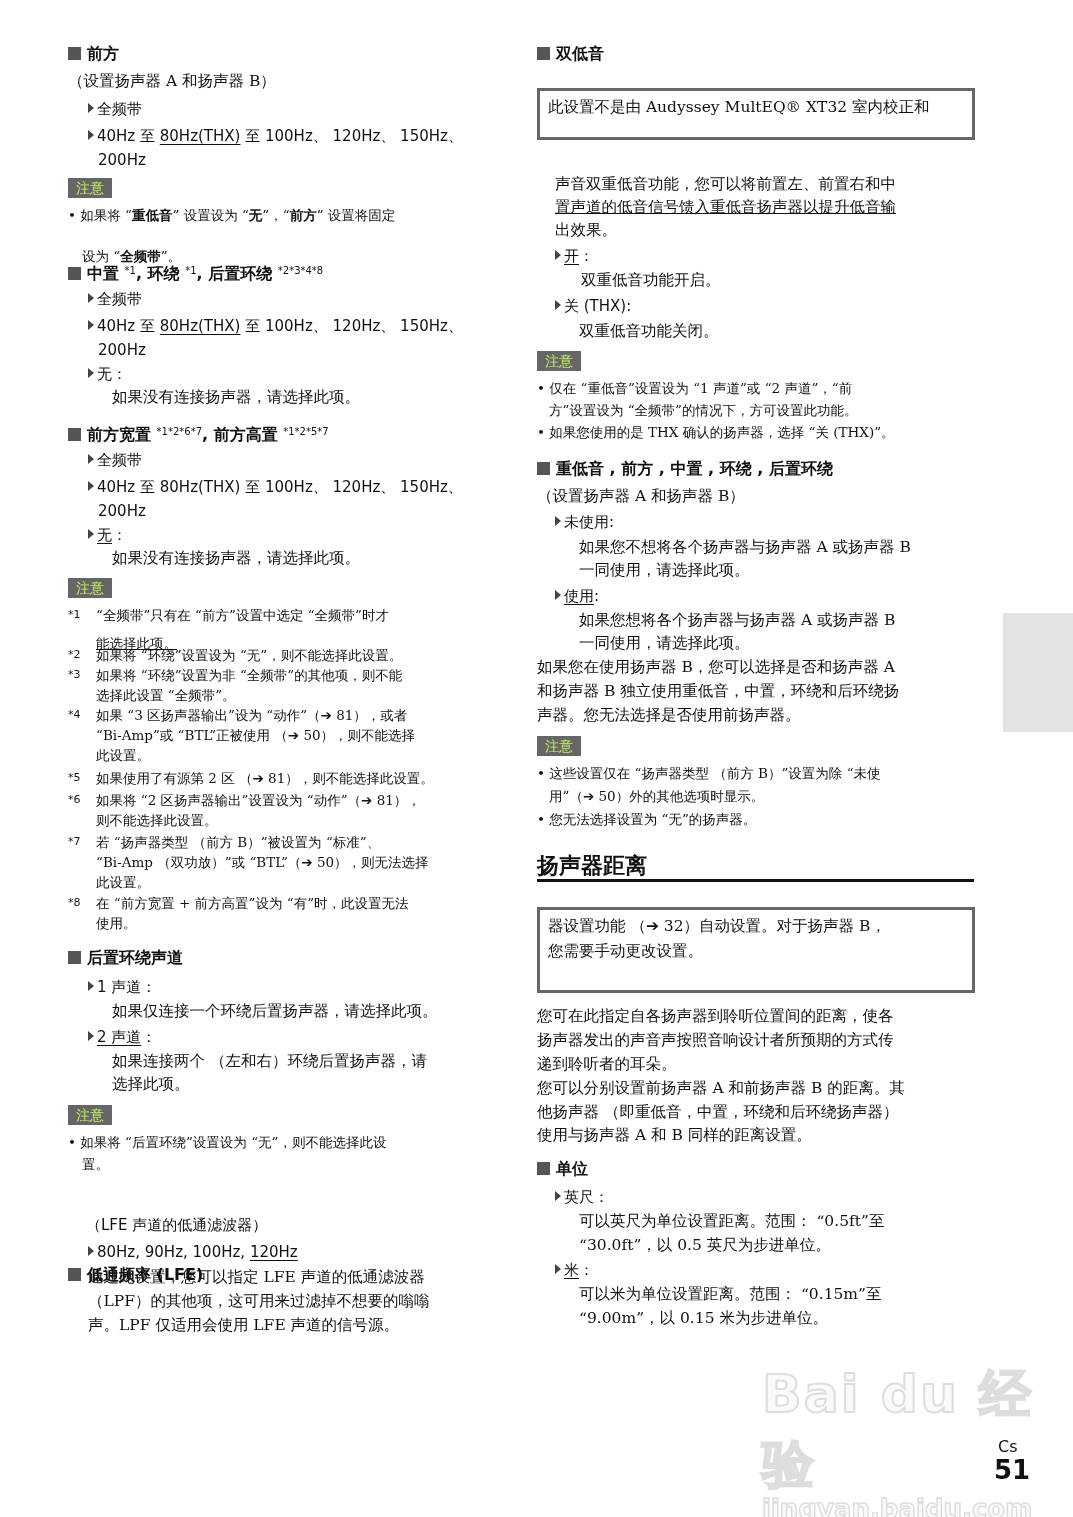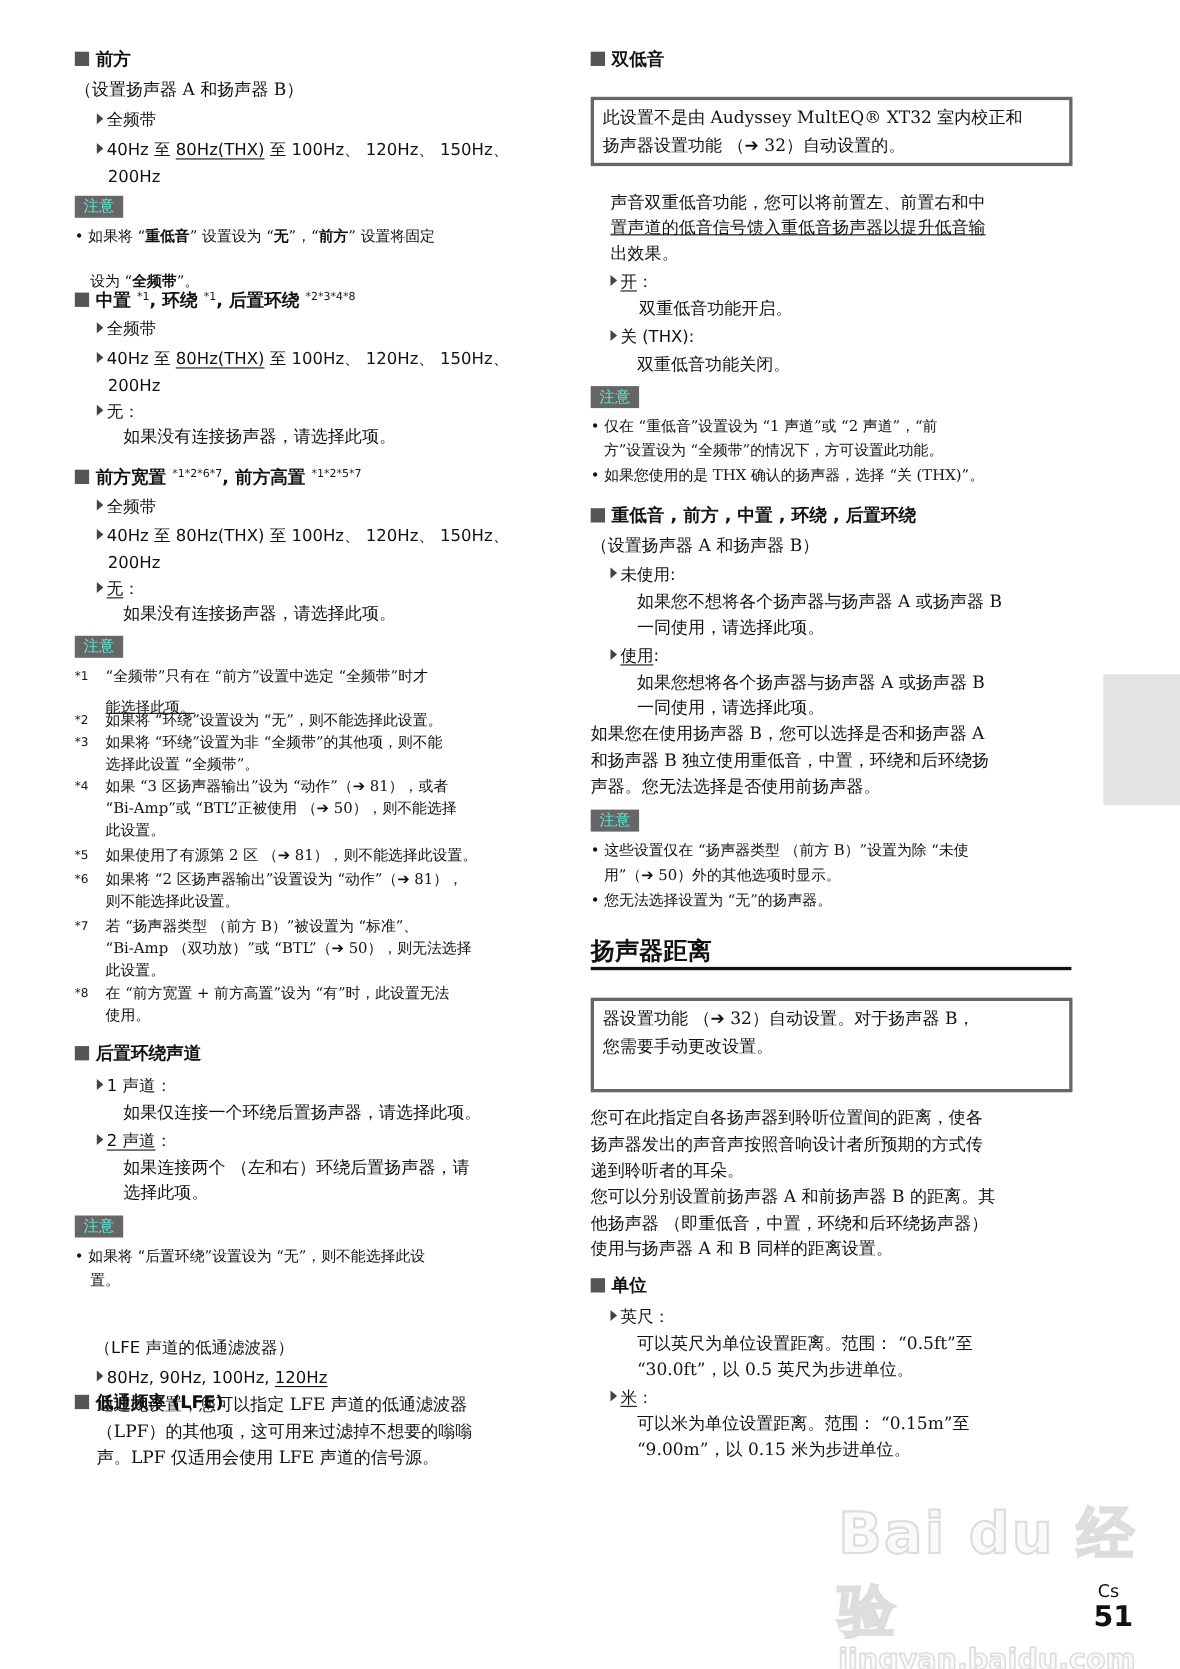--- a/index.html
+++ b/index.html
@@ -9,21 +9,21 @@
   .col-left { left: 68px; width: 440px; }
   .col-right { left: 537px; width: 440px; }
   .abs { position: absolute; white-space: nowrap; }
   .head { font-size: 16px; font-weight: bold; line-height: 22px; }
   .head .sq { display: inline-block; width: 13px; height: 13px; background: #555; margin-right: 6px; vertical-align: -1px; }
   .head sup, .sup { font-size: 10px; font-weight: normal; vertical-align: 5px; }
   .serif { font-family: "DejaVu Serif", "Liberation Serif", serif; font-size: 15.5px; line-height: 23px; }
   .opt { font-size: 15px; line-height: 22px; }
   .opt .tri { display: inline-block; width: 0; height: 0; border-top: 5px solid transparent; border-bottom: 5px solid transparent; border-left: 6px solid #444; margin-right: 3px; vertical-align: 1px; }
   .u { text-decoration: underline; text-underline-offset: 3px; }
-  .badge { position: absolute; background: #666; color: #5eead4; font-size: 14px; line-height: 20px; padding: 0 8px; }
+  .badge { position: absolute; background: #666; color: #bef264; font-size: 14px; line-height: 20px; padding: 0 8px; }
   .note { font-size: 13.5px; line-height: 20px; font-family: "DejaVu Serif", "Liberation Serif", serif; }
   .note b { font-family: "DejaVu Sans", "Liberation Sans", sans-serif; }
   .fn { position: absolute; font-size: 13.5px; line-height: 20px; font-family: "DejaVu Serif", "Liberation Serif", serif; white-space: nowrap; }
   .fn .mk { position: absolute; left: 0; font-family: "DejaVu Sans", sans-serif; font-size: 11px; }
   .fn .tx { position: absolute; left: 28px; }
   .box { position: absolute; border: 3px solid #666; background: #fff; padding: 4px 8px; font-family: "DejaVu Serif", "Liberation Serif", serif; font-size: 15.5px; line-height: 25px; white-space: nowrap; }
   .rule { position: absolute; height: 3px; background: #111; }
   .side-tab { position: absolute; left: 1003px; top: 613px; width: 70px; height: 119px; background: #e3e3e3; }
   .watermark { position: absolute; left: 762px; top: 1360px; color: #fff; font-weight: bold; }
   .wm-big { font-size: 52px; letter-spacing: 2px; -webkit-text-stroke: 2px #ddd; color: #fafafa; font-family: "DejaVu Sans", sans-serif; }
@@ -155,23 +155,22 @@
   <div class="abs serif" style="top:1266px;left:20px;">通过此设置，您可以指定 LFE 声道的低通滤波器</div>
   <div class="abs serif" style="top:1290px;left:20px;">（LPF）的其他项，这可用来过滤掉不想要的嗡嗡</div>
   <div class="abs serif" style="top:1314px;left:20px;">声。LPF 仅适用会使用 LFE 声道的信号源。</div>
 </div>
 
 <div class="col col-right">
 
   <div class="abs head" style="top:43px;left:0;">
     <span class="sq"></span><span>双低音</span>
   </div>
-  <div class="box" style="top:88px;left:0;width:438px;height:63px;">
+  <div class="box" style="top:88px;left:0;width:438px;height:52px;">
     <div>此设置不是由 Audyssey MultEQ® XT32 室内校正和</div>
-    <div>扬声器设置功能 （➔ 32）自动设置的。</div>
   </div>
   <div class="abs serif" style="top:173px;left:18px;">声音双重低音功能，您可以将前置左、前置右和中</div>
   <div class="abs serif" style="top:196px;left:18px;text-decoration:underline;">置声道的低音信号馈入重低音扬声器以提升低音输</div>
   <div class="abs serif" style="top:219px;left:18px;">出效果。</div>
   <div class="abs opt" style="top:245px;left:18px;">
     <span class="tri"></span><span class="u">开</span><span>：</span>
   </div>
   <div class="abs serif" style="top:269px;left:44px;">双重低音功能开启。</div>
   <div class="abs opt" style="top:295px;left:18px;">
     <span class="tri"></span><span>关 (THX):</span>

